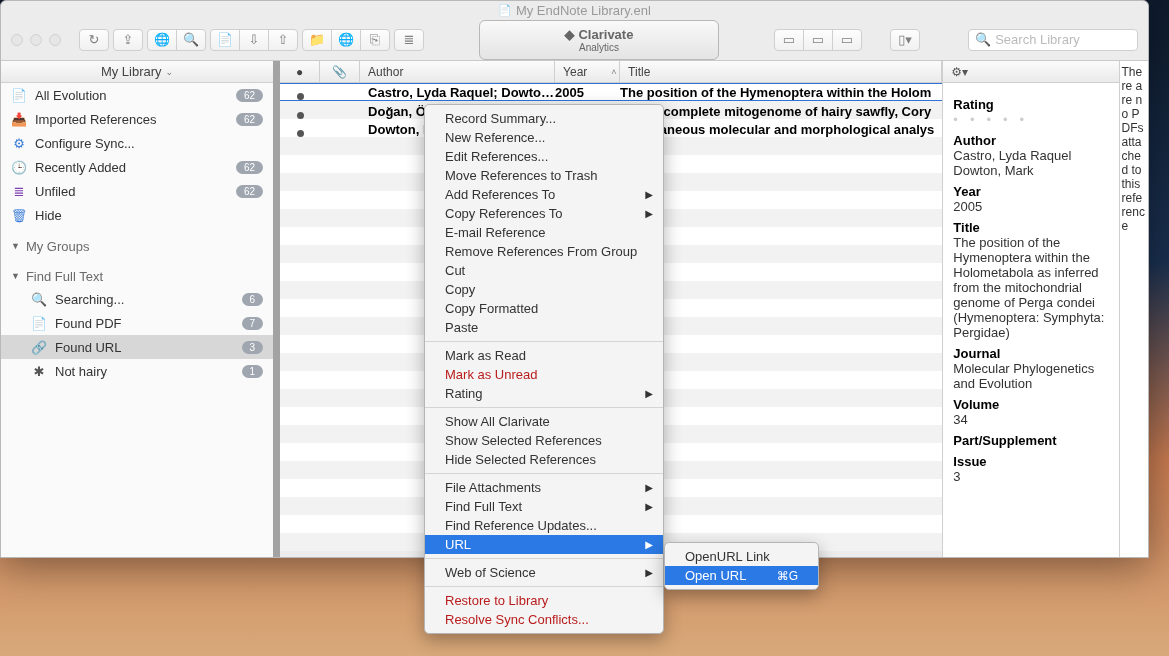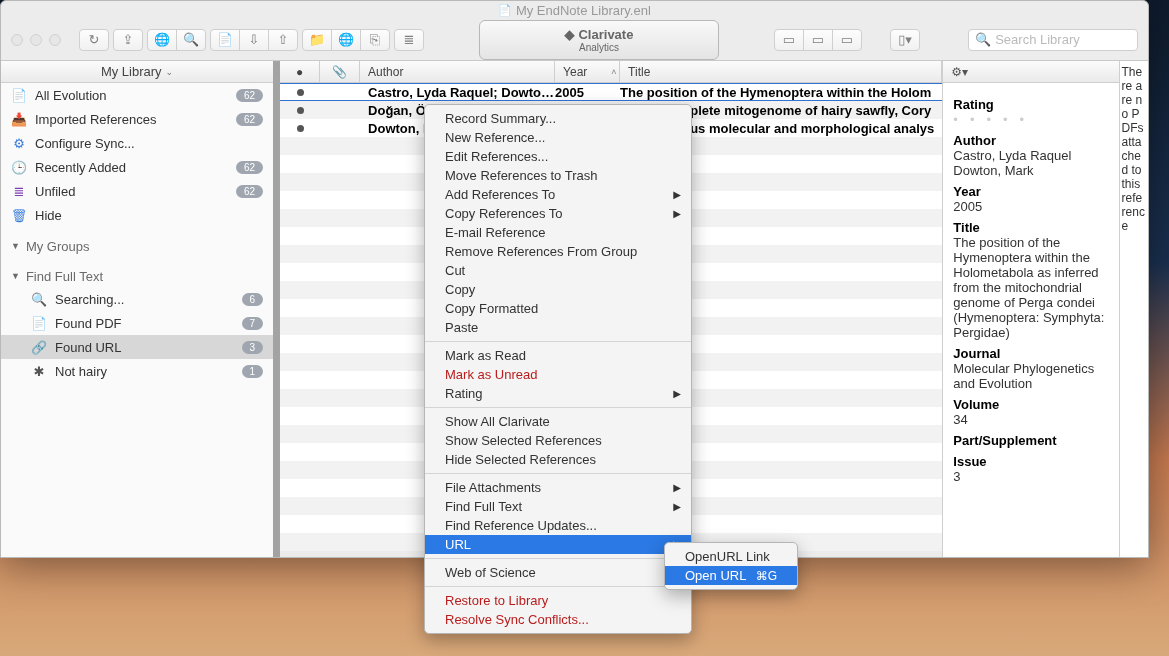--- a/index.html
+++ b/index.html
@@ -41,21 +41,21 @@
 .listhdr { height: 22px; border-bottom: 1px solid #cfcfcf; background: linear-gradient(#fbfbfb,#eaeaea); display: flex; }
 .listhdr .col { border-right: 1px solid #cfcfcf; display: flex; align-items: center; padding: 0 8px; color: #444; font-size: 12px; }
 .c-dot { width: 40px; justify-content: center; }
 .c-clip { width: 40px; justify-content: center; }
 .c-author { width: 195px; }
 .c-year { width: 65px; }
 .c-title { flex: 1; }
 .listhdr .c-year::after { content: "˄"; font-size: 9px; margin-left: 24px; color: #888; }
 
 .rows { position: relative; flex: 1; overflow: hidden; }
-.row { height: 18px; display: flex; align-items: center; font-size: 12px; }
+.row { height: 18px; display: flex; align-items: flex-end; font-size: 12px; }
 .row.even { background: #fff; }
 .row.odd { background: #f2f2f2; }
 .row.sel { border-top: 1px solid #2f72d6; border-bottom: 1px solid #2f72d6; }
 .row .dot { width: 40px; display: flex; justify-content: center; }
 .row .dot span { width: 7px; height: 7px; background: #555; border-radius: 50%; }
 .row .clip { width: 40px; }
 .row .author { width: 195px; font-weight: bold; padding-left: 8px; white-space: nowrap; overflow: hidden; }
 .row .year { width: 65px; font-weight: bold; }
 .row .title { flex: 1; font-weight: bold; white-space: nowrap; overflow: hidden; padding-right: 8px; }
 
@@ -63,28 +63,28 @@
 .preview .tools { height: 22px; border-bottom: 1px solid #cfcfcf; background: linear-gradient(#fbfbfb,#eaeaea); display: flex; align-items: center; padding: 0 8px; }
 .preview .gear { font-size: 12px; color: #555; }
 .preview .body { padding: 8px 10px; overflow: hidden; }
 .preview .body .lbl { font-weight: bold; margin-top: 6px; }
 .preview .body .val { color: #333; }
 .preview .body .rating-dots { letter-spacing: 12px; color: #ccc; }
 
 .sidepanel { width: 30px; border-left: 1px solid #cfcfcf; background: #fff; font-size: 12px; color: #333; padding: 4px 2px; overflow: hidden; word-break: break-all; }
 
 
-.ctxmenu { position: absolute; left: 424px; top: 104px; width: 268px; background: #f4f4f4; border: 1px solid #b5b5b5; border-radius: 5px; box-shadow: 0 6px 18px rgba(0,0,0,0.3); padding: 4px 0; }
+.ctxmenu { position: absolute; left: 424px; top: 104px; width: 240px; background: #f4f4f4; border: 1px solid #b5b5b5; border-radius: 5px; box-shadow: 0 6px 18px rgba(0,0,0,0.3); padding: 4px 0; }
 .ctxmenu .mi { height: 19px; display: flex; align-items: center; padding: 0 20px; color: #333; font-size: 13px; position: relative; }
 .ctxmenu .mi.disabled { color: #b91c1c; }
 .ctxmenu .mi.highlight { background: #2b79e4; color: #fff; }
 .ctxmenu .sep { height: 1px; background: #d4d4d4; margin: 4px 0; }
 .ctxmenu .mi .arrow { position: absolute; right: 10px; font-size: 10px; }
 
-.submenu { position: absolute; left: 664px; top: 542px; width: 134px; background: #f4f4f4; border: 1px solid #b5b5b5; border-radius: 5px; box-shadow: 0 6px 18px rgba(0,0,0,0.3); padding: 4px 0; }
+.submenu { position: absolute; left: 664px; top: 542px; width: 155px; background: #f4f4f4; border: 1px solid #b5b5b5; border-radius: 5px; box-shadow: 0 6px 18px rgba(0,0,0,0.3); padding: 4px 0; }
 .submenu .mi { height: 19px; display: flex; align-items: center; padding: 0 20px; color: #333; font-size: 13px; }
 .submenu .mi.highlight { background: #2b79e4; color: #fff; justify-content: space-between; }
 .submenu .shortcut { font-size: 12px; }
 </style>
 </head>
 <body>
 
 <div class="window">
   <div class="titlebar">
     <span class="doc-icon">📄</span>

